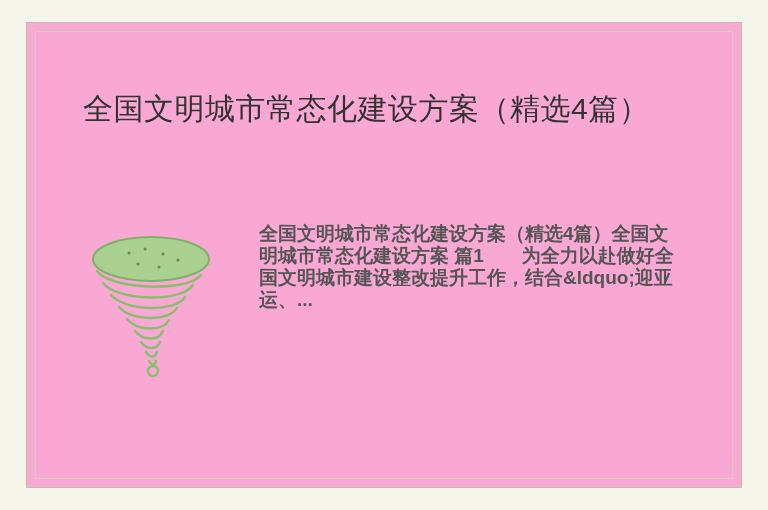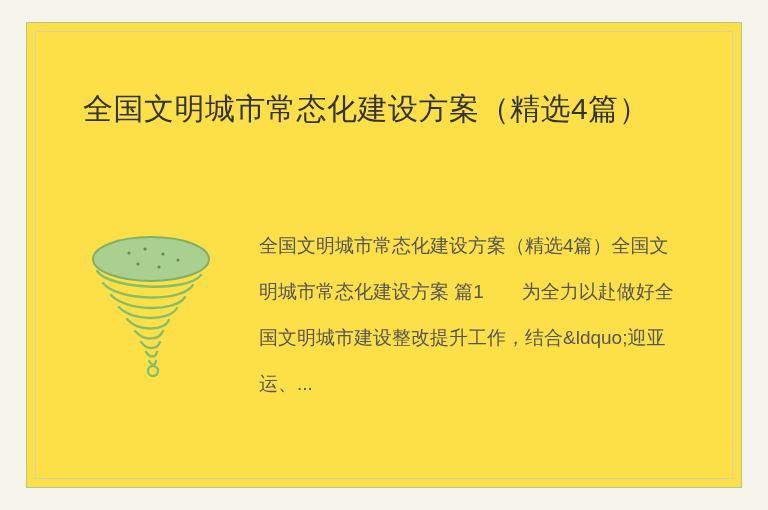--- a/index.html
+++ b/index.html
@@ -14,21 +14,21 @@
     overflow: hidden;
   }
   .card {
     position: absolute;
     left: 26px;
     top: 22px;
     width: 716px;
     height: 466px;
     box-sizing: border-box;
     border: 1px solid #b9c3a2;
-    background: #fde047;
+    background: #f9a8d4;
   }
   .card-inner {
     position: absolute;
     left: 8px;
     top: 8px;
     right: 8px;
     bottom: 8px;
     border: 1px solid #ccd3b8;
     box-sizing: border-box;
   }
@@ -54,24 +54,25 @@
   }
   .thumb {
     width: 148px;
     height: 160px;
     flex: 0 0 148px;
     position: relative;
   }
   .excerpt {
     margin-left: 28px;
     font-size: 19px;
-    line-height: 46px;
+    line-height: 22px;
     color: #555555;
     flex: 1 1 auto;
     word-break: break-all;
+    font-weight: bold;
   }
 </style>
 </head>
 <body>
 
 <div class="card">
   <div class="card-inner"></div>
 
   <h1 class="title">全国文明城市常态化建设方案（精选4篇）</h1>
 

